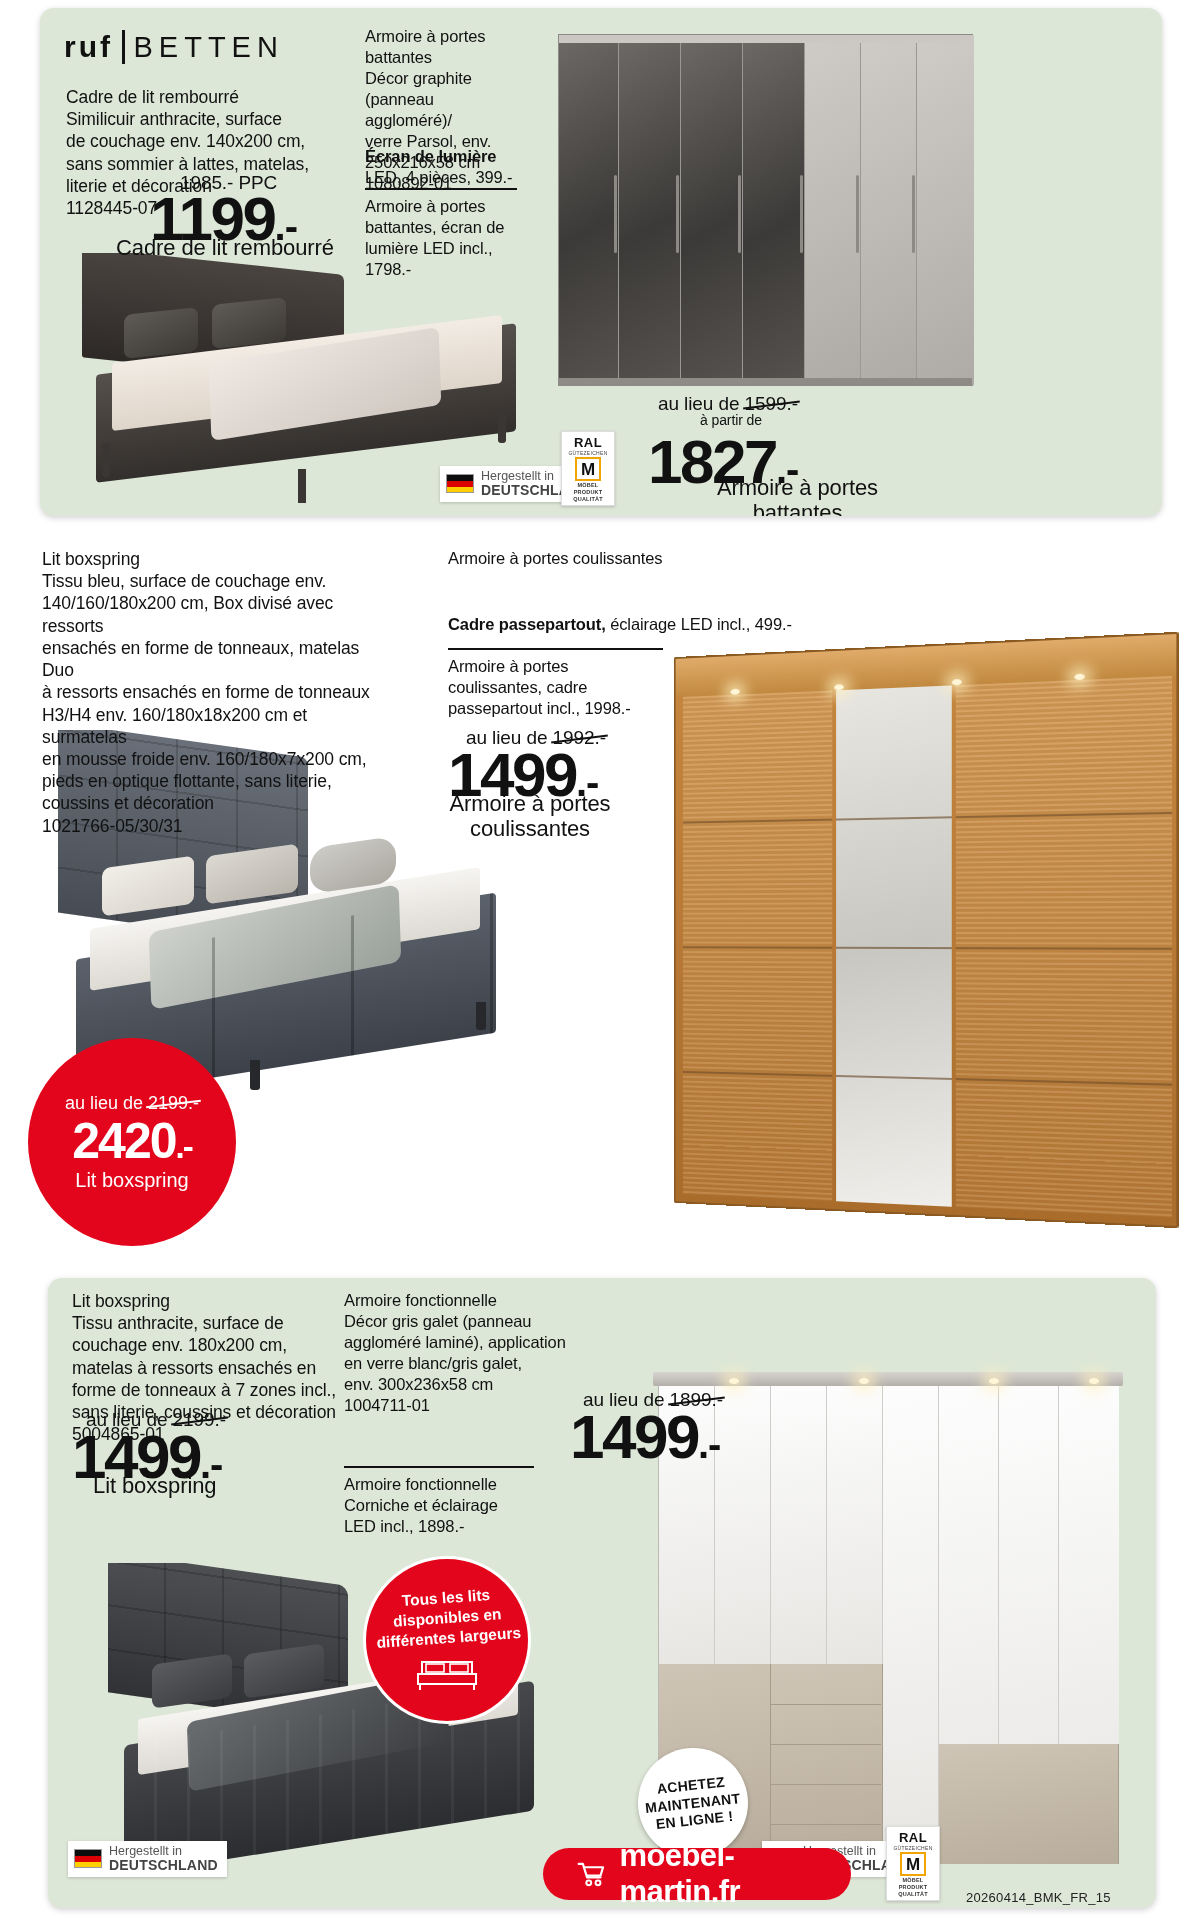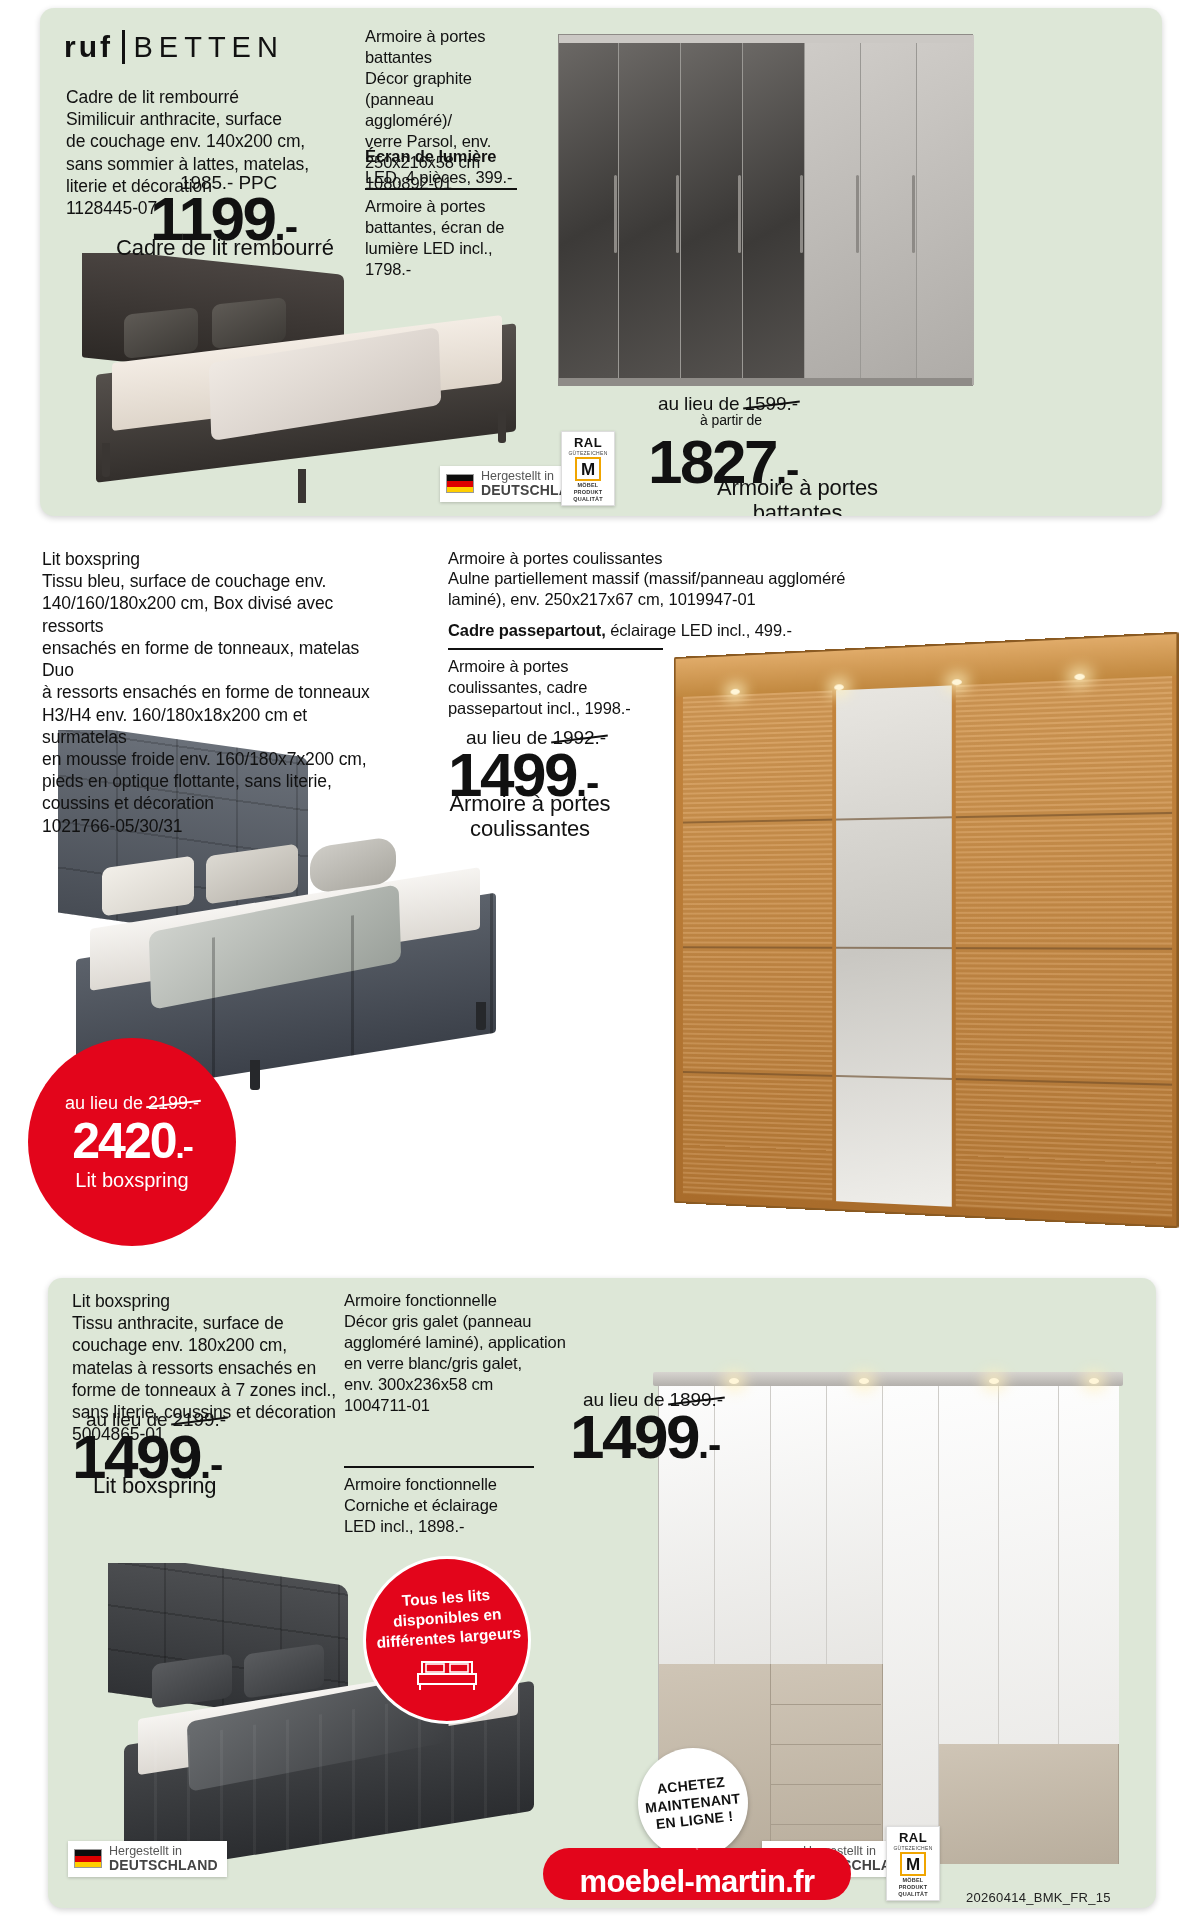--- a/index.html
+++ b/index.html
@@ -299,23 +299,21 @@
 140/160/180x200 cm, Box divisé avec ressorts
 ensachés en forme de tonneaux, matelas Duo
 à ressorts ensachés en forme de tonneaux
 H3/H4 env. 160/180x18x200 cm et surmatelas
 en mousse froide env. 160/180x7x200 cm,
 pieds en optique flottante, sans literie,
 coussins et décoration
 1021766-05/30/31</div>
 
     <div class="txt t16" style="left:448px; top:18px; width:420px;">Armoire à portes coulissantes</div>
-    <div class="txt t16" style="left:448px; top:38px; width:430px; white-space:pre-line;">Aulne partiellement massif (massif/panneau aggloméré
-laminé), env. 250x217x67 cm, 1019947-01</div>
-    <div class="txt t16" style="left:448px; top:90px; width:440px;">
+    <div class="txt t16" style="left:448px; top:84px; width:440px;">
       <span class="bold">Cadre passepartout,</span><span> éclairage LED incl., 499.-</span>
     </div>
     <div style="position:absolute;left:448px;top:118px;width:215px;border-top:2.4px solid #111;"></div>
     <div class="txt t16" style="left:448px; top:126px; width:230px; white-space:pre-line;">Armoire à portes
 coulissantes, cadre
 passepartout incl., 1998.-</div>
 
     <div class="txt" style="left:466px; top:196px; font-size:19px;">
       <span>au lieu de </span><span class="strike">1992.-</span>
     </div>
@@ -484,21 +482,21 @@
 
     </div>
   </div>
 
   <div class="circle white" style="left:638px; top:1748px; width:110px; height:110px;">
     <div style="font-size:14px; font-weight:800; line-height:1.25; white-space:pre-line; transform:rotate(-6deg); letter-spacing:.3px;">ACHETEZ
 MAINTENANT
 EN LIGNE !</div>
   </div>
 
-  <a class="cta" href="#" style="left:543px; top:1848px; width:308px; height:52px; text-decoration:none;flex-direction:column;">
+  <a class="cta" href="#" style="left:543px; top:1848px; width:308px; height:52px; text-decoration:none;">
     <svg width="34" height="30" viewBox="0 0 34 30">
       <path d="M2 3 h5 l5 16 h16" fill="none" stroke="#fff" stroke-width="2.6" stroke-linecap="round" stroke-linejoin="round"></path>
       <path d="M10 7 h21 l-3 10 H12.5" fill="none" stroke="#fff" stroke-width="2.6" stroke-linecap="round" stroke-linejoin="round"></path>
       <circle cx="14" cy="25.5" r="2.9" fill="none" stroke="#fff" stroke-width="2.4"></circle>
       <circle cx="25" cy="25.5" r="2.9" fill="none" stroke="#fff" stroke-width="2.4"></circle>
     </svg>
     <span>moebel-martin.fr</span>
   </a>
 
   <div class="code" style="left:966px; top:1890px;">20260414_BMK_FR_15</div>

